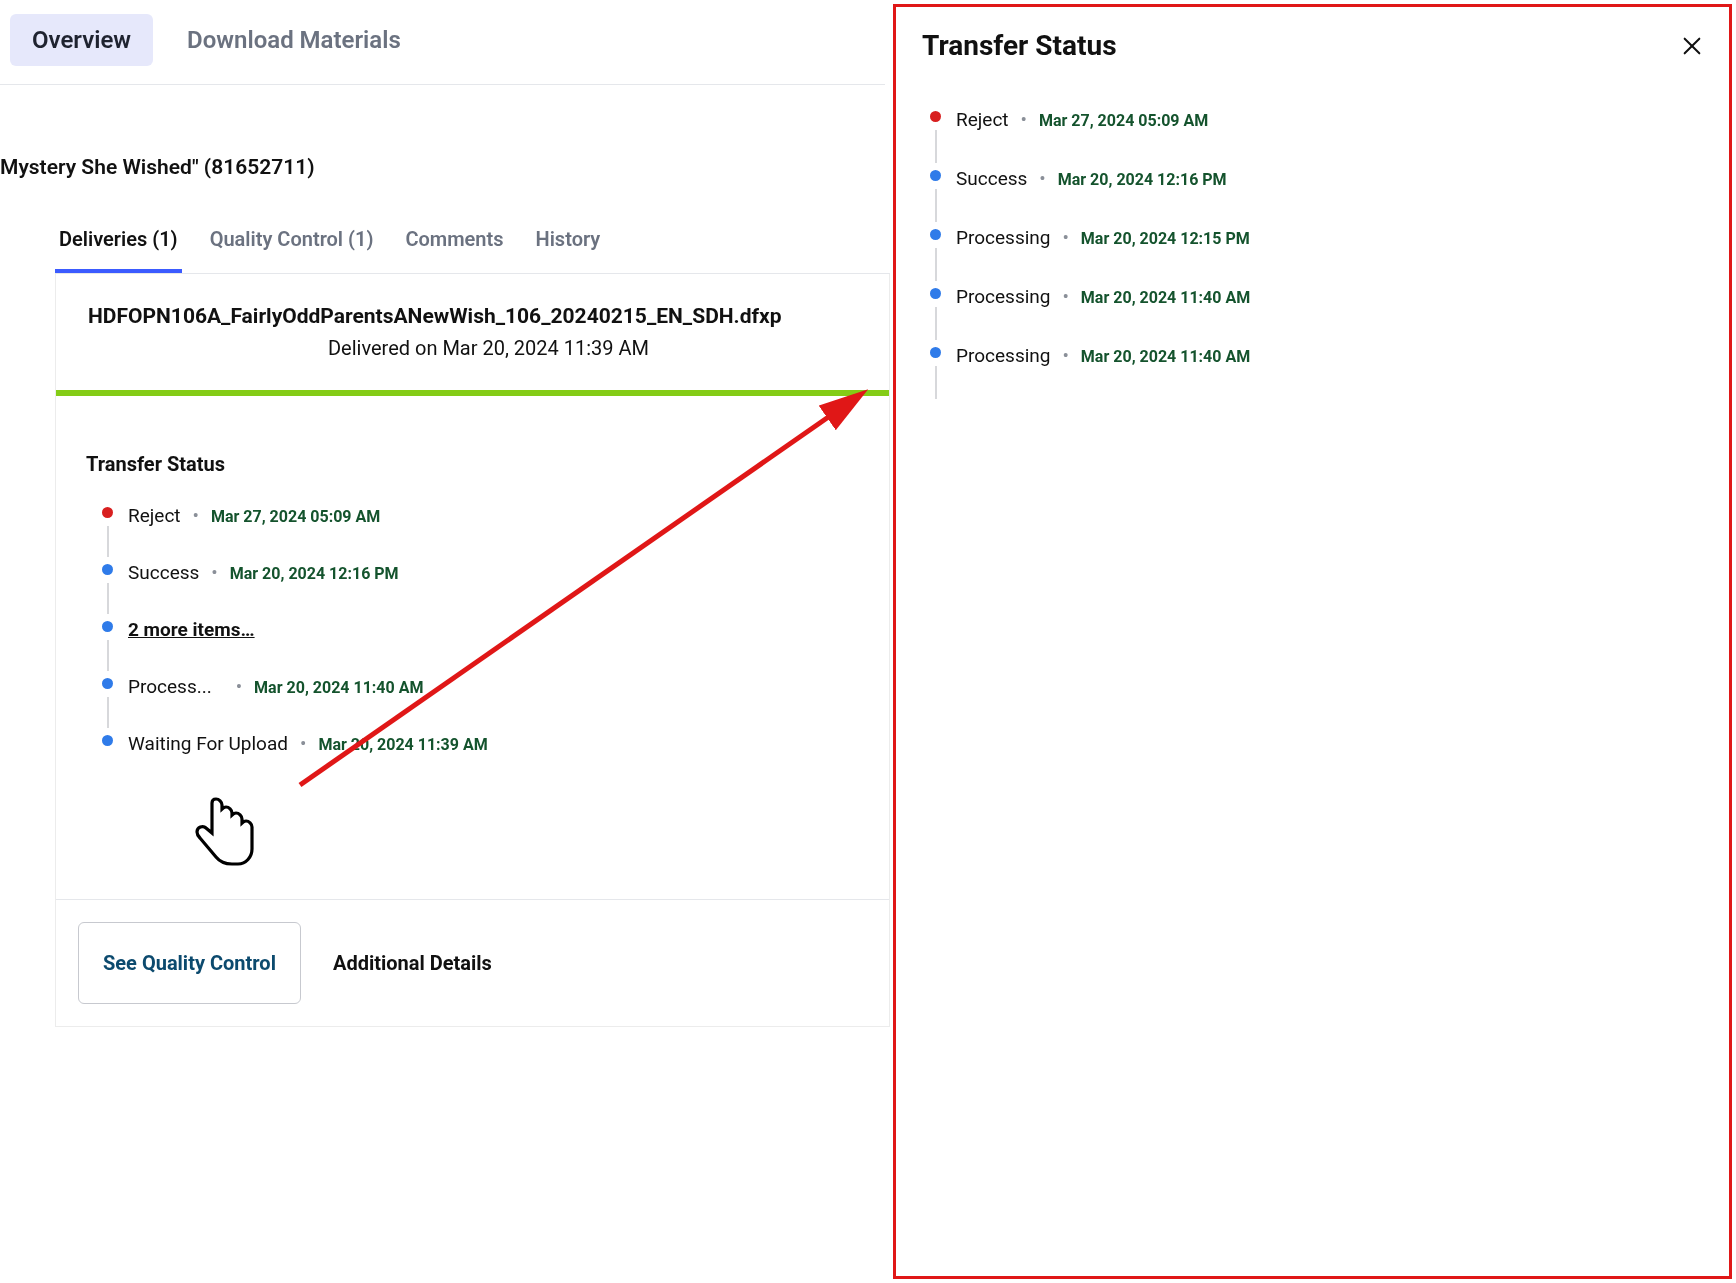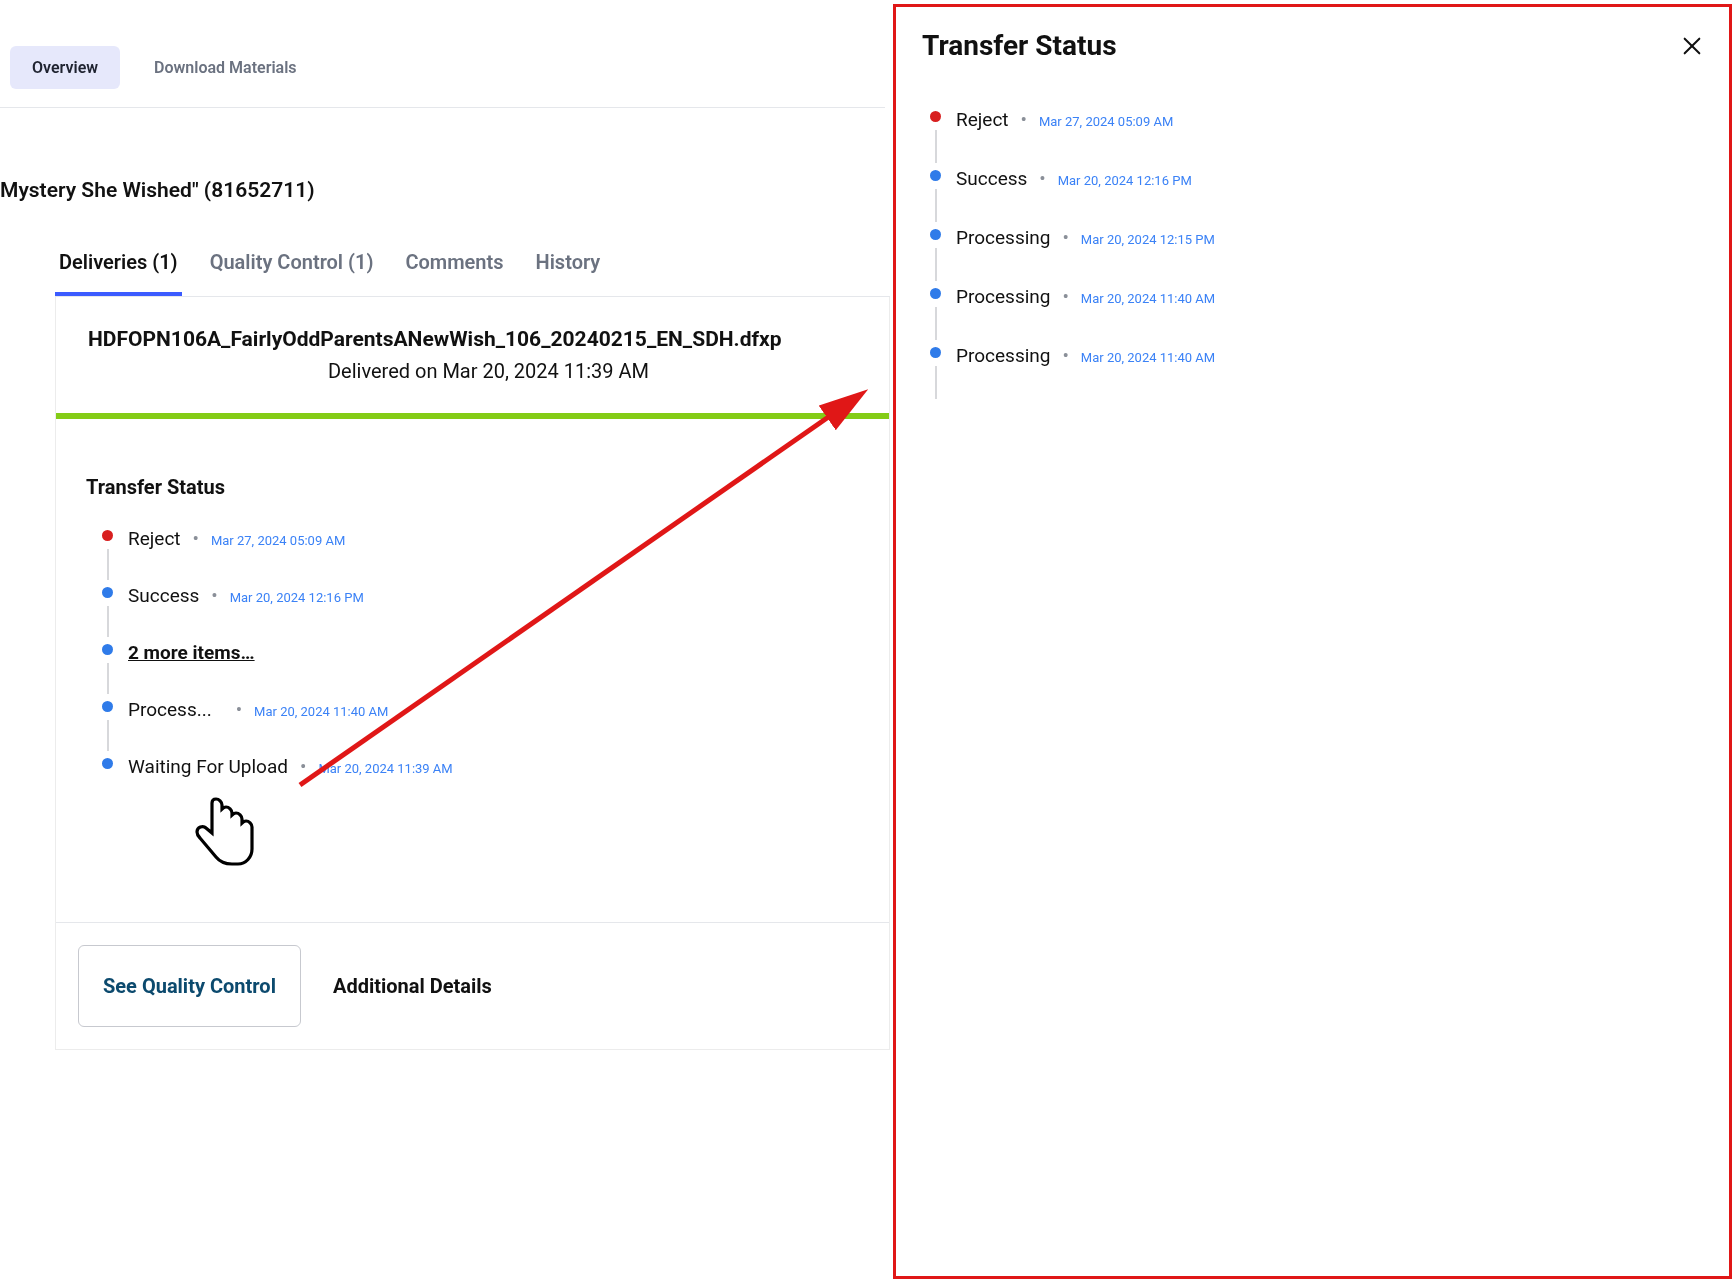--- a/index.html
+++ b/index.html
@@ -22,26 +22,25 @@
     
     .topnav {
       display: flex;
       gap: 12px;
       padding: 14px 10px 18px 10px;
       border-bottom: 1px solid #e5e7eb;
       width: 885px;
     }
     .topnav .tab {
       padding: 12px 22px;
-      font-size: 16px;
+      font-size: 24px;
       font-weight: 600;
       border-radius: 6px;
       color: #6b7280;
       cursor: pointer;
-      margin-top: 32px;
     }
     .topnav .tab.active {
       background: #e6e8fb;
       color: #1f2330;
     }
     
     .breadcrumb {
       padding: 70px 0 0 0;
       font-size: 21px;
       font-weight: 600;
@@ -137,23 +136,23 @@
       font-weight: 400;
       color: #111;
     }
     .tl-dot-sep {
       font-size: 19px;
       color: #8a8f98;
       padding: 0 8px;
       font-weight: 400;
     }
     .tl-date {
-      font-size: 13px;
-      color: #3b82f6;
-      font-weight: 400;
+      font-size: 16px;
+      color: #14532d;
+      font-weight: 700;
     }
     .tl-more {
       font-size: 19px;
       font-weight: 700;
       color: #111;
       text-decoration: underline;
       cursor: pointer;
     }
     .card-actions {
       border-top: 1px solid #e5e7eb;

